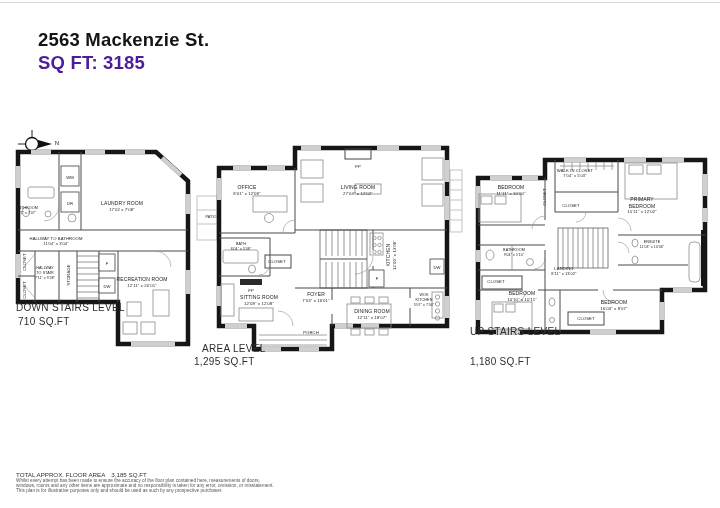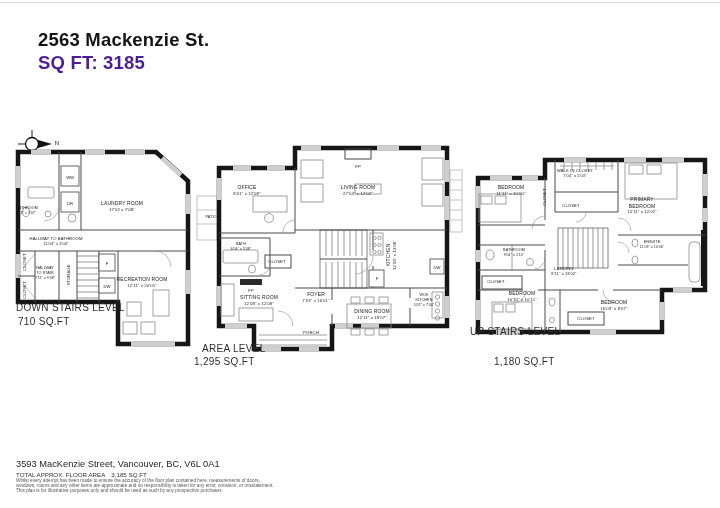--- a/index.html
+++ b/index.html
@@ -295,23 +295,22 @@
   <div class="rl" style="left:522px;top:296px">
     <div>BEDROOM</div>
     <div class="d">10'10" x 10'11"</div>
   </div>
   <div class="rl" style="left:614px;top:305px">
     <div>BEDROOM</div>
     <div class="d">16'03" x 8'07"</div>
   </div>
   <div class="rl sm" style="left:586px;top:319px">CLOSET</div>
   <div class="lvl" style="left:470px;top:326px">UP STAIRS LEVEL</div>
-  <div class="lvl" style="left:494px;top:356px">1,180 SQ.FT</div>
-
-  <div class="addr">3593 MacKenzie Street, Vancouver, BC, V6L 0A1</div>
+  <div class="lvl" style="left:470px;top:356px">1,180 SQ.FT</div>
+
   <div class="total">
     <span>TOTAL APPROX. FLOOR AREA</span><span class="tv">3,185 SQ.FT</span>
   </div>
   <div class="disc">
     <div>Whilst every attempt has been made to ensure the accuracy of the floor plan contained here, measurements of doors,</div>
     <div>windows, rooms and any other items are approximate and no responsibility is taken for any error, omission, or misstatement.</div>
     <div>This plan is for illustrative purposes only and should be used as such by any prospective purchaser.</div>
   </div>
 </div>
 

